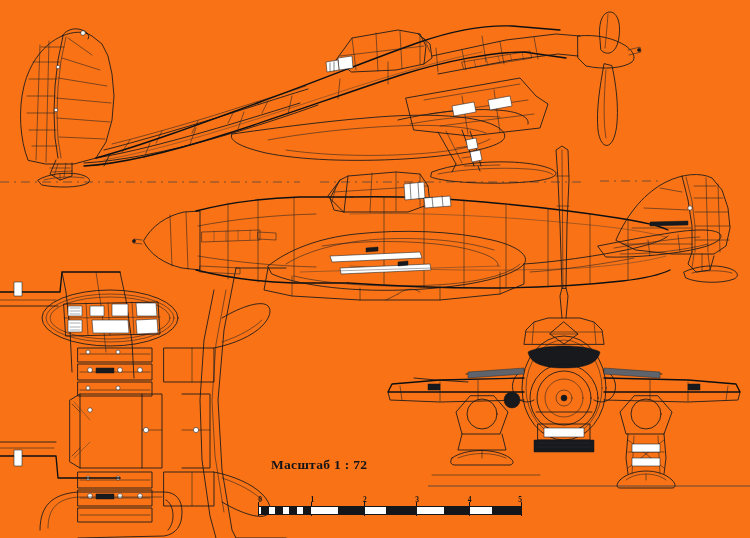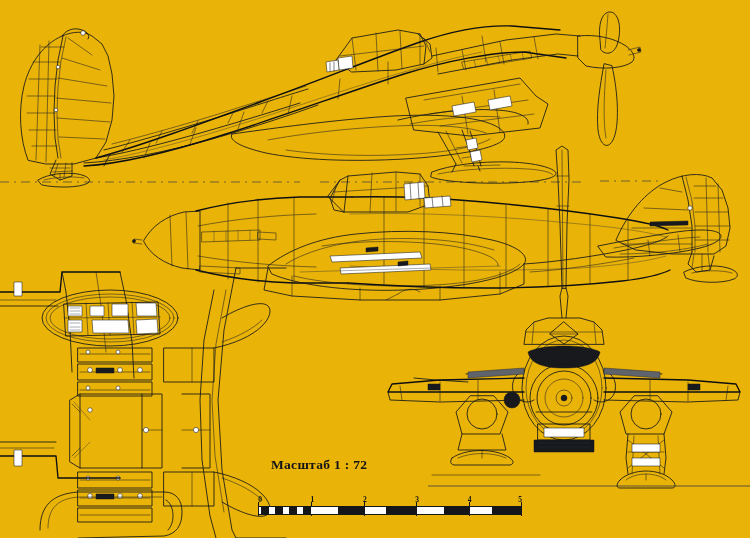--- a/index.html
+++ b/index.html
@@ -5,21 +5,21 @@
   html,body{margin:0;padding:0;}
   body{
     width:750px;height:538px;
     background:#ffffff;
     font-family:"Liberation Serif", serif;
     overflow:hidden;
     position:relative;
   }
   #sheet{
     position:absolute;left:0;top:0;width:750px;height:538px;
-    background:#eab308;
+    background:#f97316;
   }
   svg.plate{position:absolute;left:0;top:0;width:750px;height:538px;}
   .ln{fill:none;stroke:#14161a;stroke-width:0.85;stroke-linecap:round;stroke-linejoin:round;}
   .ln-t{fill:none;stroke:#1b1e23;stroke-width:0.55;stroke-linecap:round;stroke-linejoin:round;}
   .ln-h{fill:none;stroke:#0d0f12;stroke-width:1.35;stroke-linecap:round;stroke-linejoin:round;}
   .ln-x{fill:none;stroke:#2a2d33;stroke-width:0.4;stroke-linecap:round;}
   .fillw-t{fill:#ffffff;stroke:#1b1e23;stroke-width:0.55;stroke-linejoin:round;}
   .fillk{fill:#17191d;stroke:#17191d;stroke-width:0.5;}
   .fillg{fill:#5f646c;stroke:#2a2d33;stroke-width:0.5;}
   .ground{fill:none;stroke:#3a3d42;stroke-width:0.8;}

